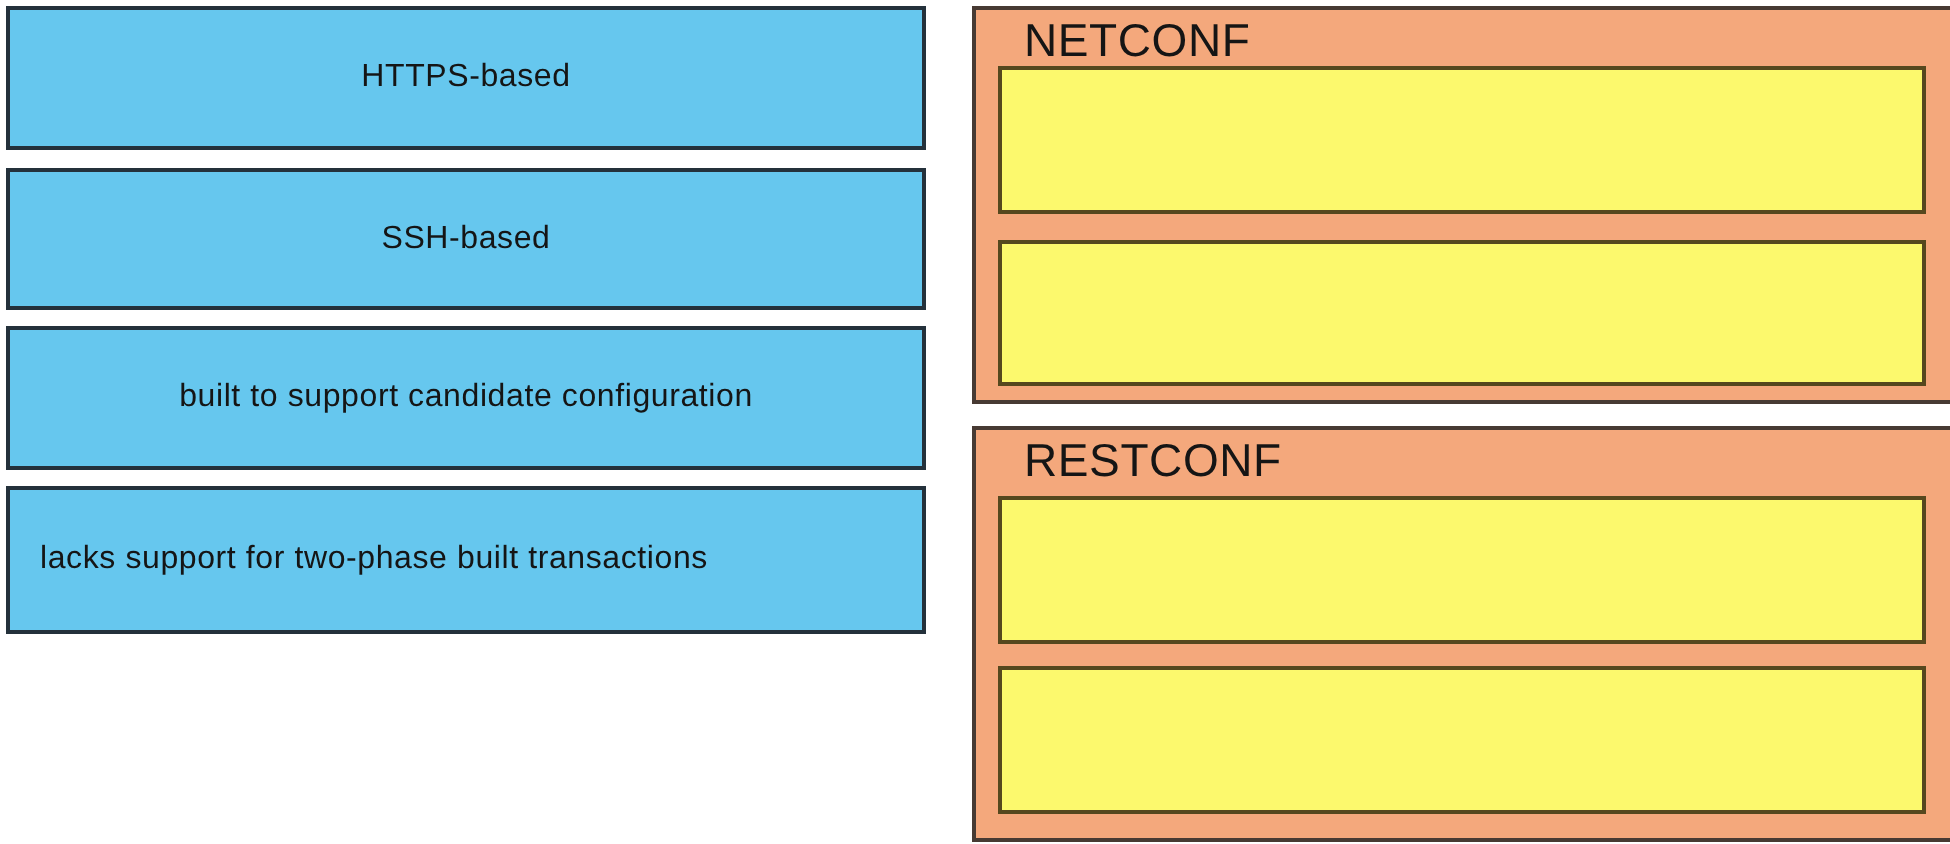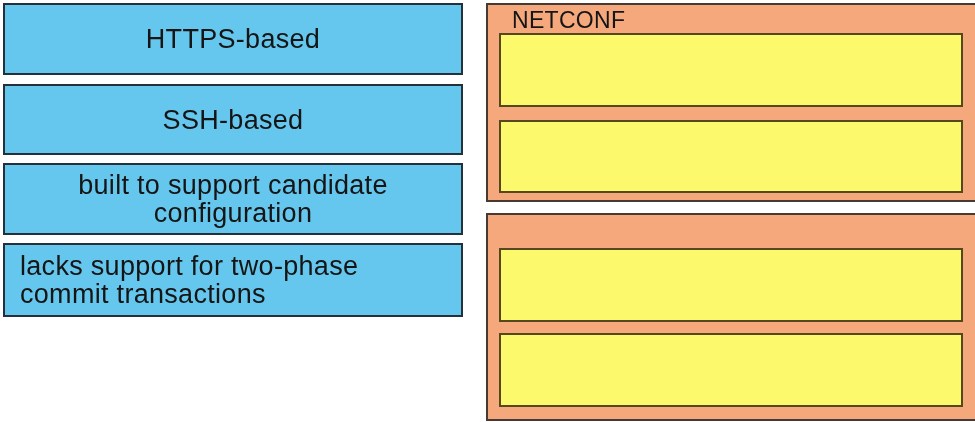--- a/index.html
+++ b/index.html
@@ -28,21 +28,21 @@
   }
 
   
   .option {
     position: absolute;
     left: 3px;
     width: 460px;
     background: var(--option-fill);
     border: 2px solid var(--option-border);
     color: var(--text);
-    font-size: 27px;
+    font-size: 16px;
     line-height: 28px;
     display: flex;
     align-items: center;
     letter-spacing: 0.3px;
     cursor: grab;
   }
   .opt-center { justify-content: center; text-align: center; padding: 0 4px; }
   .opt-left   { justify-content: flex-start; text-align: left; padding: 4px 8px 4px 15px; }
   #opt0 { top: 3px;   height: 72px; }
   #opt1 { top: 84px;  height: 71px; }
@@ -87,26 +87,27 @@
 <body>
 
 <div class="stage">
 
   <div class="option opt-center" id="opt0">HTTPS-based</div>
 
   <div class="option opt-center" id="opt1">SSH-based</div>
 
   <div class="option opt-center" id="opt2">built to support candidate configuration</div>
 
-  <div class="option opt-left" id="opt3">lacks support for two-phase commit transactions</div>
+  <div class="option opt-left" id="opt3">lacks support for two-phase built transactions</div>
 
   <div class="group" id="group-netconf">
     <div class="group-title">NETCONF</div>
     <div class="slot" id="nc-slot1"></div>
     <div class="slot" id="nc-slot2"></div>
   </div>
 
   <div class="group" id="group-restconf">
+    <div class="group-title">RESTCONF</div>
     <div class="slot" id="rc-slot1"></div>
     <div class="slot" id="rc-slot2"></div>
   </div>
 
 </div>
 
 </body></html>

